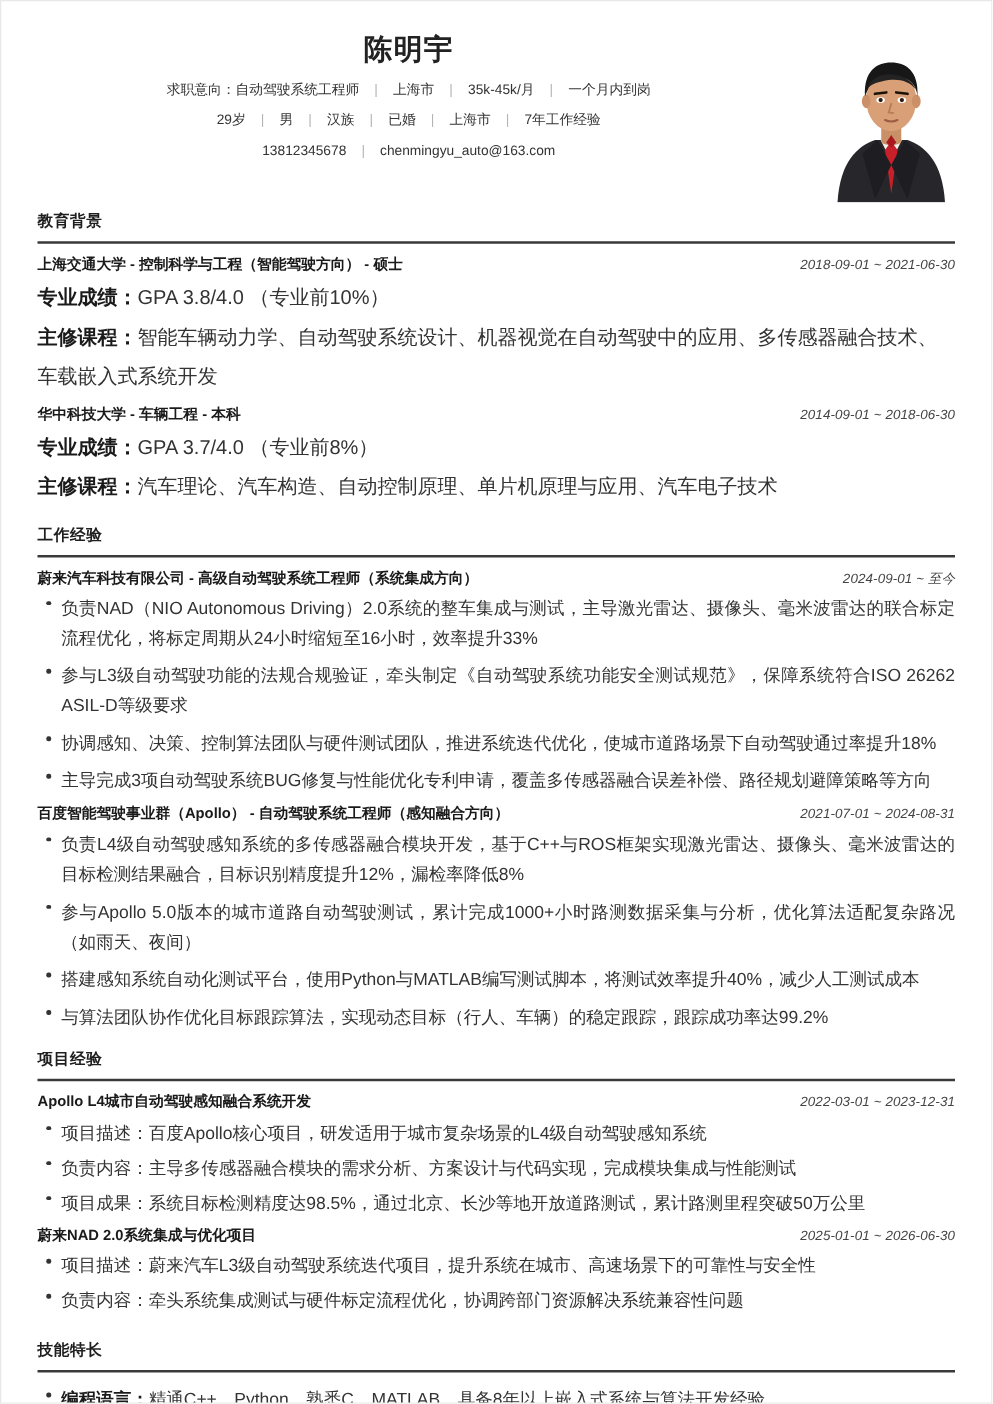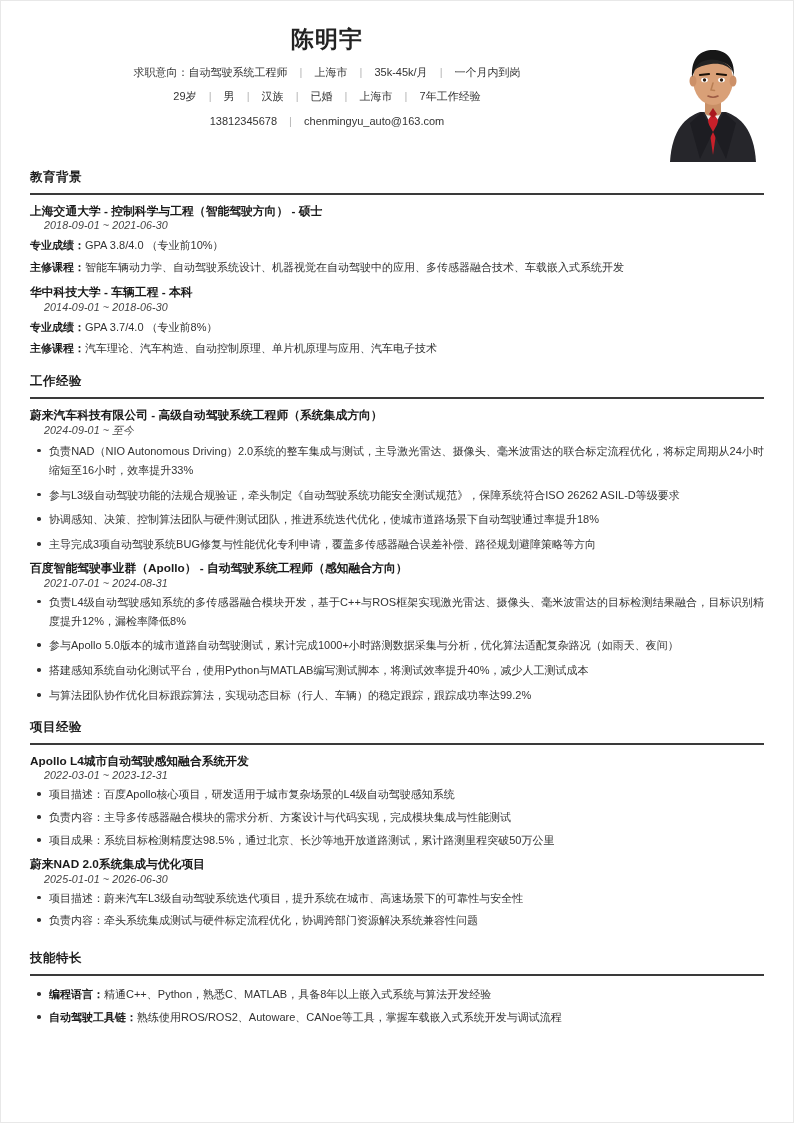--- a/index.html
+++ b/index.html
@@ -83,56 +83,55 @@
     margin-bottom: 9px;
   }
 
   
   .entry { margin-bottom: 2px; }
   .entry-head {
     display: flex;
     align-items: baseline;
     justify-content: space-between;
     margin: 7px 0 4px 0;
-    flex-direction: column;
   }
   .entry-head.first { margin-top: 1px; }
   .entry-title {
     font-size: 11.8px;
     font-weight: bold;
     color: #1a1a1a;
     line-height: 1.3;
   }
   .entry-date {
     font-size: 10.7px;
     color: #444;
     white-space: nowrap;
     padding-left: 14px;
     letter-spacing: 0.1px;
     font-style: italic;
   }
   .kv {
-    font-size: 11px;
+    font-size: 16px;
     color: #333;
     line-height: 1.95;
   }
   .kv b {
     font-weight: bold;
     color: #1a1a1a;
   }
 
   
   ul.bullets {
     list-style: none;
     margin: 2px 0 0 0;
     padding: 0;
   }
   ul.bullets li {
     position: relative;
-    font-size: 11px;
+    font-size: 14px;
     line-height: 1.72;
     color: #333;
     padding-left: 19px;
     margin-bottom: 6px;
     text-align: justify;
   }
   ul.bullets li:before {
     content: "";
     position: absolute;
     left: 7px;

